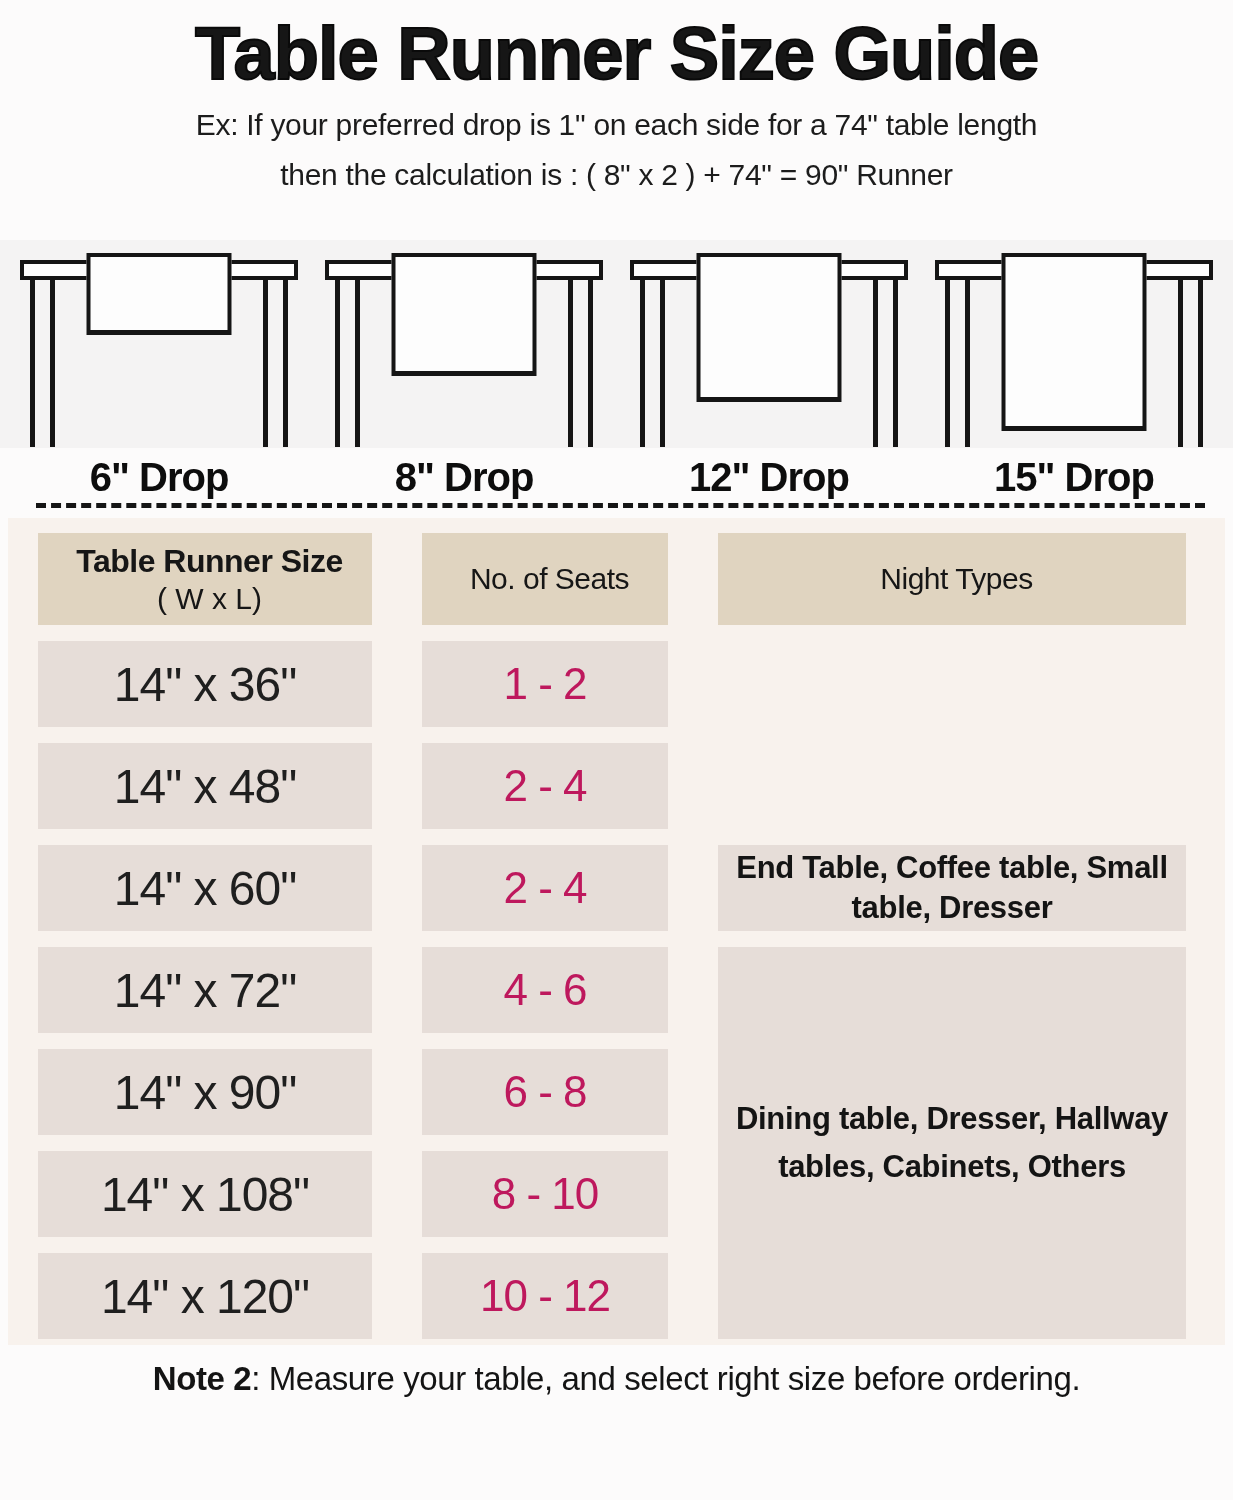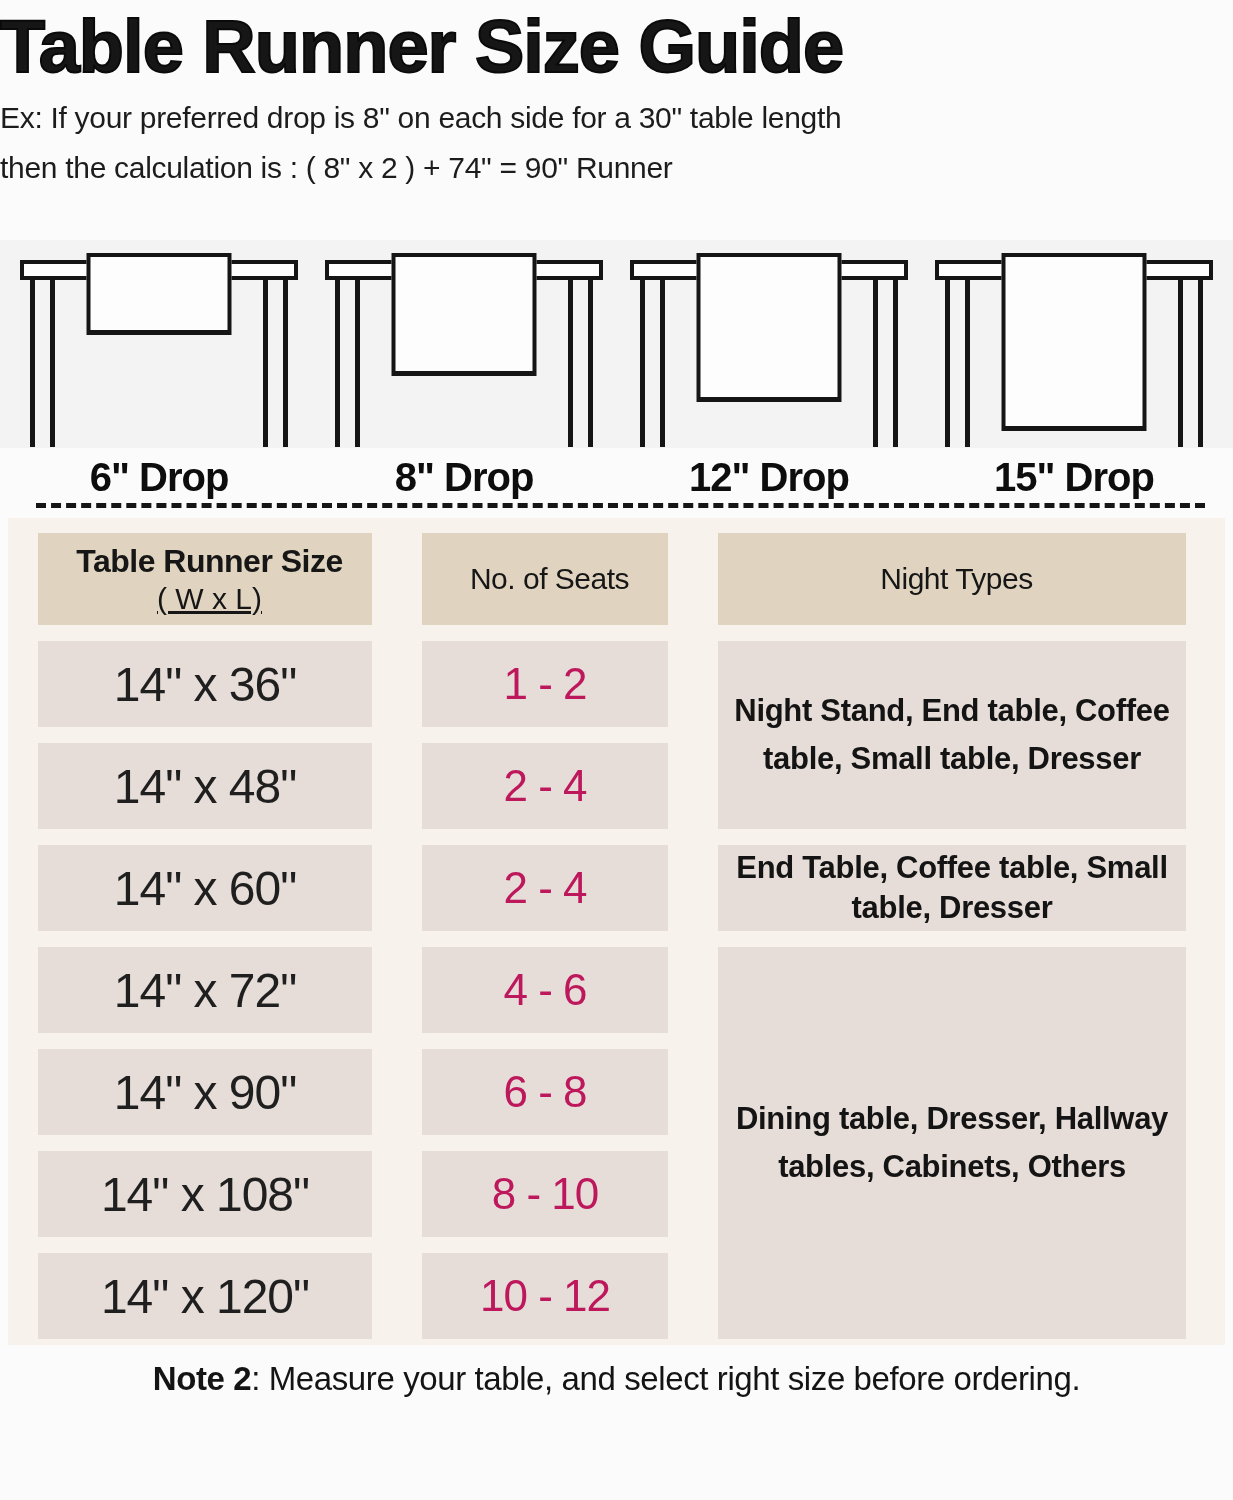--- a/index.html
+++ b/index.html
@@ -6,22 +6,22 @@
   .page{
     position:relative;
     width:1233px;height:1500px;
     background:#fcfbfb;
     font-family:"Liberation Sans", sans-serif;
     color:#161616;
     overflow:hidden;
   }
   
   .top{
-    position:absolute;top:4px;left:0;right:0;height:240px;
-    text-align:left;
+    position:absolute;top:11px;left:0;right:0;height:240px;
+    text-align:center;
   }
   .title{
     margin:0;padding-top:2px;
     font-size:74px;line-height:1.1;
     font-weight:bold;letter-spacing:-1px;
     -webkit-text-stroke:2px #0a0a0a;
   }
   .formula{
     margin:10px 0 0 0;
     font-size:34px;letter-spacing:-0.5px;line-height:1.25;color:#1c1c1c;
@@ -75,21 +75,21 @@
     grid-template-rows:92px repeat(7,86px);
     column-gap:50px;row-gap:16px;
   }
   .hcell{
     background:#e0d4c0;
     display:flex;flex-direction:column;justify-content:center;align-items:center;
     text-align:center;
     padding-left:9px;
   }
   .hcell .t1{font-weight:bold;font-size:32px;letter-spacing:-0.5px;}
-  .hcell .t2{font-weight:normal;font-size:30px;margin-top:2px;text-decoration:underline;}
+  .hcell .t2{font-weight:normal;font-size:30px;margin-top:2px;}
   .hcell .single{font-weight:normal;font-size:30px;letter-spacing:-0.5px;}
   .cell{
     background:#e6ddd8;
     display:flex;justify-content:center;align-items:center;
     text-align:center;
   }
   .size-val{font-size:48px;letter-spacing:-1px;color:#1f1f1f;}
   .seat-val{font-size:44px;letter-spacing:-1px;color:#be185d;}
   .type-val{
     font-size:31px;font-weight:bold;line-height:1.55;letter-spacing:-0.3px;
@@ -105,21 +105,21 @@
   .notes p{margin:0;}
   .notes b{font-weight:bold;}
 </style>
 </head>
 <body>
 
 <div class="page">
 
   <div class="top">
     <h1 class="title">Table Runner Size Guide</h1>
-    <p class="example">Ex: If your preferred drop is 8" on each side for a 30" table length</p>
+    <p class="example">Ex: If your preferred drop is 1" on each side for a 74" table length</p>
     <p class="example">then the calculation is : ( 8" x 2 ) + 74" = 90" Runner</p>
   </div>
 
   <div class="illo-band"></div>
   <div class="illos">
 
     <figure class="illo-col">
       <div class="illo">
         <div class="tabletop"></div>
         <div class="leg a"></div>
@@ -226,23 +226,20 @@
         <span class="seat-val">8 - 10</span>
       </div>
 
     <div class="cell" style="grid-row:8;grid-column:1">
         <span class="size-val">14" x 120"</span>
       </div>
     <div class="cell" style="grid-row:8;grid-column:2">
         <span class="seat-val">10 - 12</span>
       </div>
 
-    <div class="cell type-a" style="grid-row:2/4;grid-column:3">
-      <span class="type-val">Night Stand, End table, Coffee table, Small table, Dresser</span>
-    </div>
     <div class="cell type-b" style="grid-row:4/5;grid-column:3">
       <span class="type-val">End Table, Coffee table, Small table, Dresser</span>
     </div>
     <div class="cell type-c" style="grid-row:5/9;grid-column:3">
       <span class="type-val">Dining table, Dresser, Hallway tables, Cabinets, Others</span>
     </div>
 
   </section>
 
   <footer class="notes">

